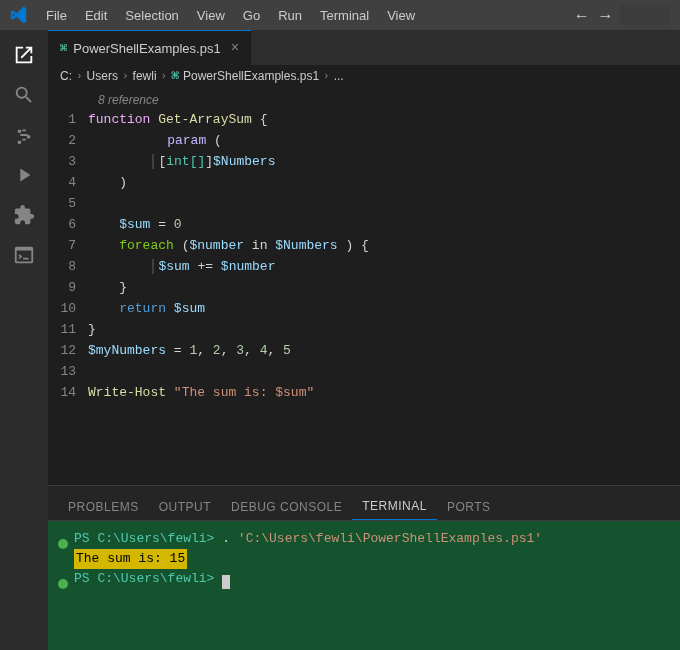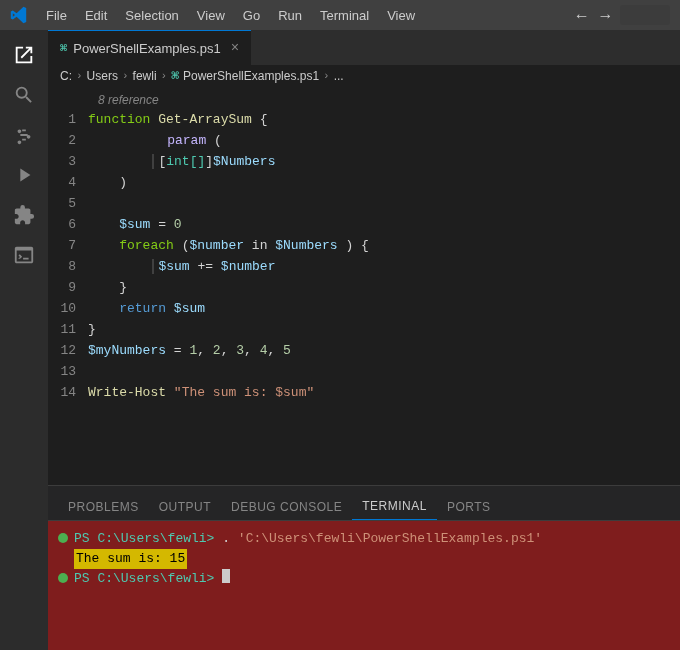--- a/index.html
+++ b/index.html
@@ -194,21 +194,21 @@
     }
     .line-content {
       color: #d4d4d4;
       font-size: 13px;
       white-space: pre;
     }
 
     
     .panel {
       height: 165px;
-      background: #7f1d1d;
+      background: #14532d;
       border-top: 1px solid #3c3c3c;
       display: flex;
       flex-direction: column;
       flex-shrink: 0;
     }
     .panel-tabs {
       height: 35px;
       background: #252526;
       display: flex;
       align-items: flex-end;
@@ -230,21 +230,21 @@
       border-bottom: 1px solid #0078d4;
     }
     .terminal-body {
       flex: 1;
       padding: 8px 10px;
       overflow: auto;
       font-size: 13px;
     }
     .terminal-line {
       display: flex;
-      align-items: flex-start;
+      align-items: flex-end;
       line-height: 20px;
       gap: 0;
     }
     .dot {
       width: 10px;
       height: 10px;
       border-radius: 50%;
       background: #4caf50;
       margin-right: 6px;
       flex-shrink: 0;
@@ -357,21 +357,21 @@
       <span class="breadcrumb-sep">›</span>
       <span class="breadcrumb-item">...</span>
     </div>
 
     <div class="code-editor">
       <div class="ref-line">8 reference</div>
 
       <div id="code-lines">
           <div class="code-line">
             <span class="line-num">1</span>
-            <span class="line-content"><span style="color: #84cc16;">function </span><span style="color: rgb(220, 220, 170);">Get-ArraySum</span><span style="color: rgb(212, 212, 212);"> {</span></span>
+            <span class="line-content"><span style="color: #f0abfc;">function </span><span style="color: rgb(220, 220, 170);">Get-ArraySum</span><span style="color: rgb(212, 212, 212);"> {</span></span>
           </div>
           <div class="code-line">
             <span class="line-num">2</span>
             <span class="line-content"><span>    </span><span style="color: #c4b5fd; margin-left: 48px;">param</span><span style="color: rgb(212, 212, 212);"> (</span></span>
           </div>
           <div class="code-line">
             <span class="line-num">3</span>
             <span class="line-content"><span>        </span><span style="color: rgb(212, 212, 212); border-left: 2px solid rgb(64, 64, 64); padding-left: 4px; margin-left: 2px;">[</span><span style="color: rgb(78, 201, 176);">int[]</span><span style="color: rgb(212, 212, 212);">]</span><span style="color: rgb(156, 220, 254);">$Numbers</span></span>
           </div>
           <div class="code-line">

